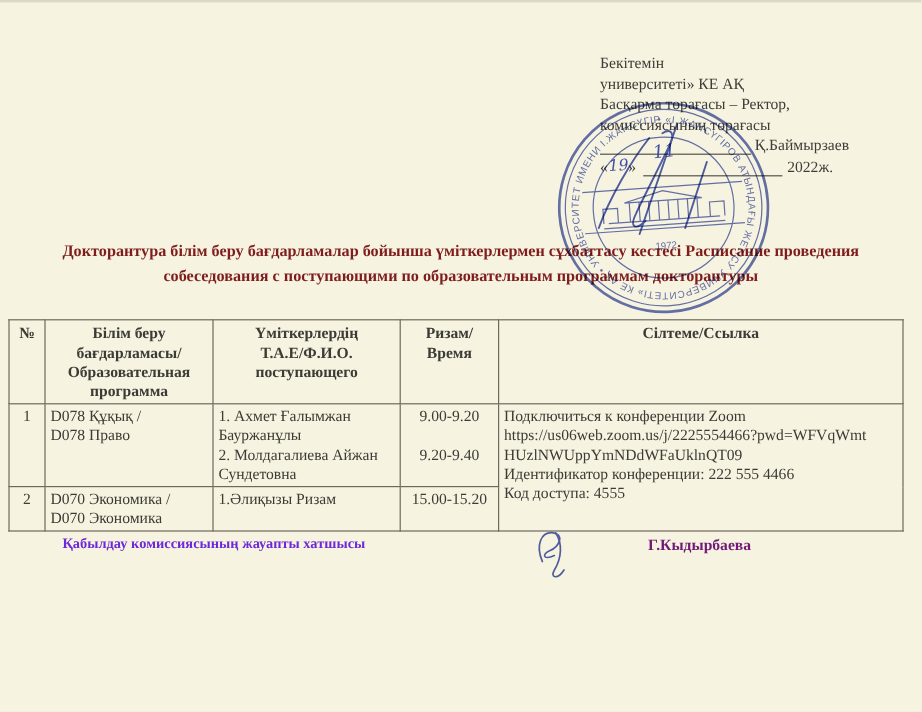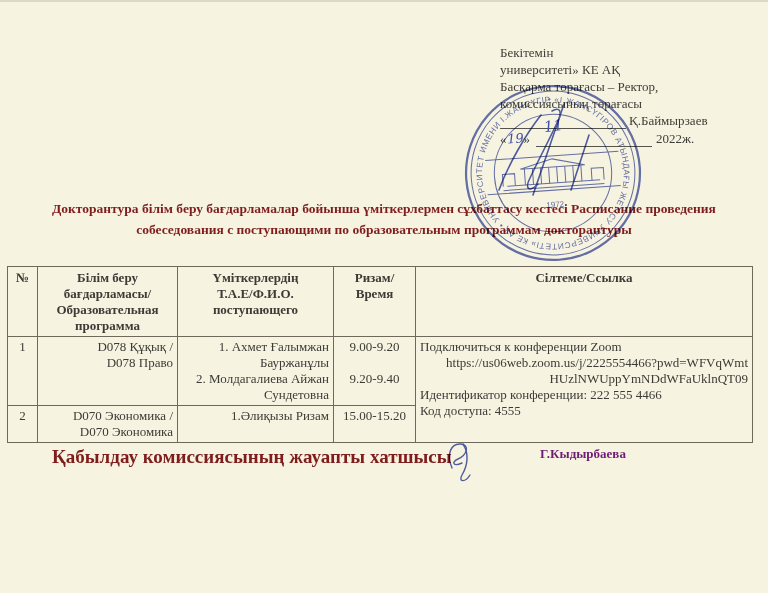--- a/index.html
+++ b/index.html
@@ -4,21 +4,21 @@
 <style>
   html,body{margin:0;padding:0;}
   body{width:768px;height:593px;overflow:hidden;background:#e8e4d2;}
   .page{
     position:relative;width:768px;height:593px;
     background:#f6f3e1;
     border-top:2px solid #dcd8c6;
     font-family:"Liberation Serif","DejaVu Serif",serif;
     color:#3e3d37;
   }
-  .pre{white-space:pre-line;text-align:right;}
+  .pre{white-space:pre-line;}
 
   
   .approval{position:absolute;left:500px;top:42px;width:272px;font-size:13px;line-height:17px;}
   .a-line{height:17px;}
   .a-signrow{display:flex;align-items:flex-end;height:17px;}
   .u-line{display:inline-block;width:126px;height:13px;border-bottom:1px solid #55544c;margin-right:3px;}
   .a-daterow{display:flex;align-items:flex-end;height:17px;margin-top:1px;}
   .u-line2{position:relative;display:inline-block;width:116px;height:13px;border-bottom:1px solid #55544c;margin:0 4px 0 6px;}
   .hand{color:#4150a6;font-style:italic;font-family:"DejaVu Serif",serif;}
   .hand-day{display:inline-block;width:17px;text-align:center;font-size:13px;transform:rotate(-4deg);}
@@ -38,21 +38,21 @@
   tr.hdr{height:65px;}
   tr.r1{height:64px;}
   tr.r2{height:35px;}
   td.c-num{text-align:center;}
   td.c-time{text-align:center;}
   td.c-prog,td.c-cand{padding-left:6px;}
   td.c-link{padding-left:7px;font-weight:bold;}
   td.c-link .ln-url{font-weight:normal;}
 
   
-  .footer-label{position:absolute;left:52px;top:444px;font-size:19px;font-weight:bold;color:#7f1d1d;}
+  .footer-label{position:absolute;left:52px;top:444px;font-size:12px;font-weight:bold;color:#6d28d9;}
   .footer-name{position:absolute;left:540px;top:444px;font-size:13px;font-weight:bold;color:#701a75;}
 
   
   .stamp{position:absolute;left:462px;top:80px;width:182px;height:182px;
          opacity:.8;mix-blend-mode:multiply;transform:rotate(-4deg);}
   .ink{position:absolute;left:0;top:0;width:768px;height:593px;pointer-events:none;
        mix-blend-mode:multiply;opacity:.9;}
 </style>
 </head>
 <body>

